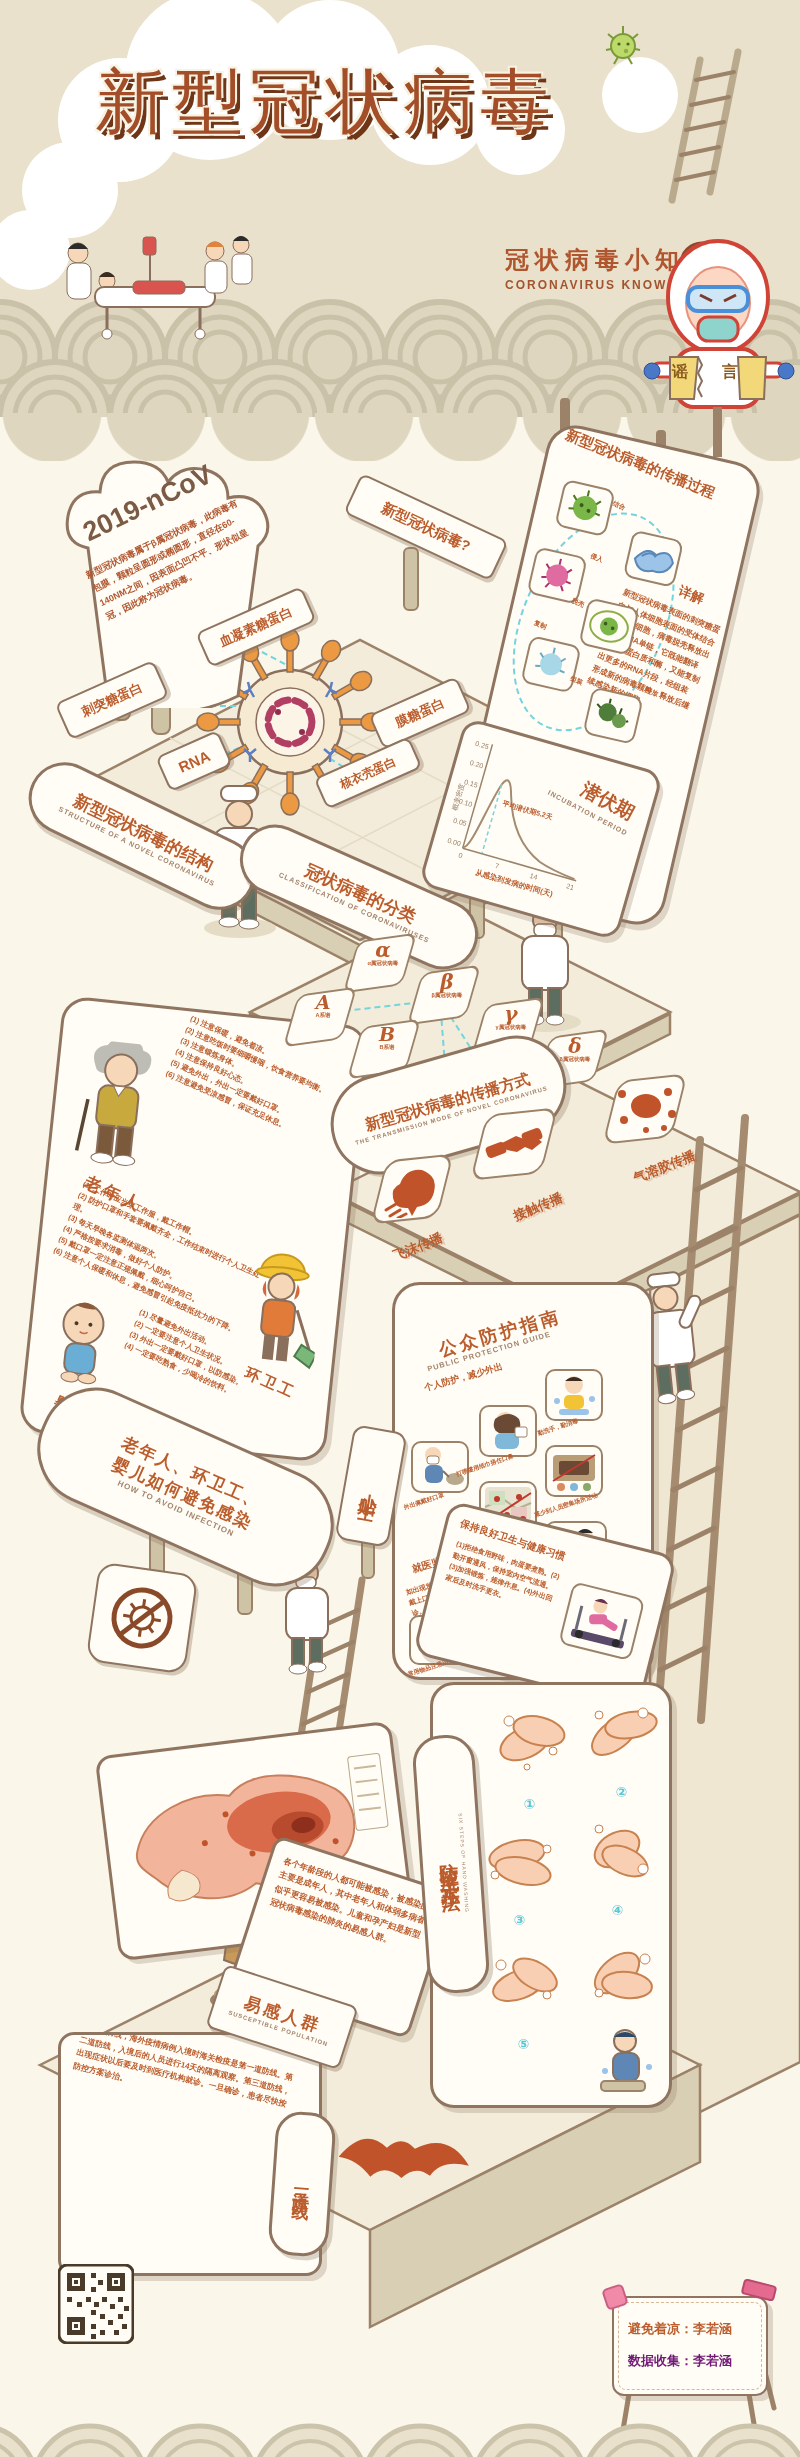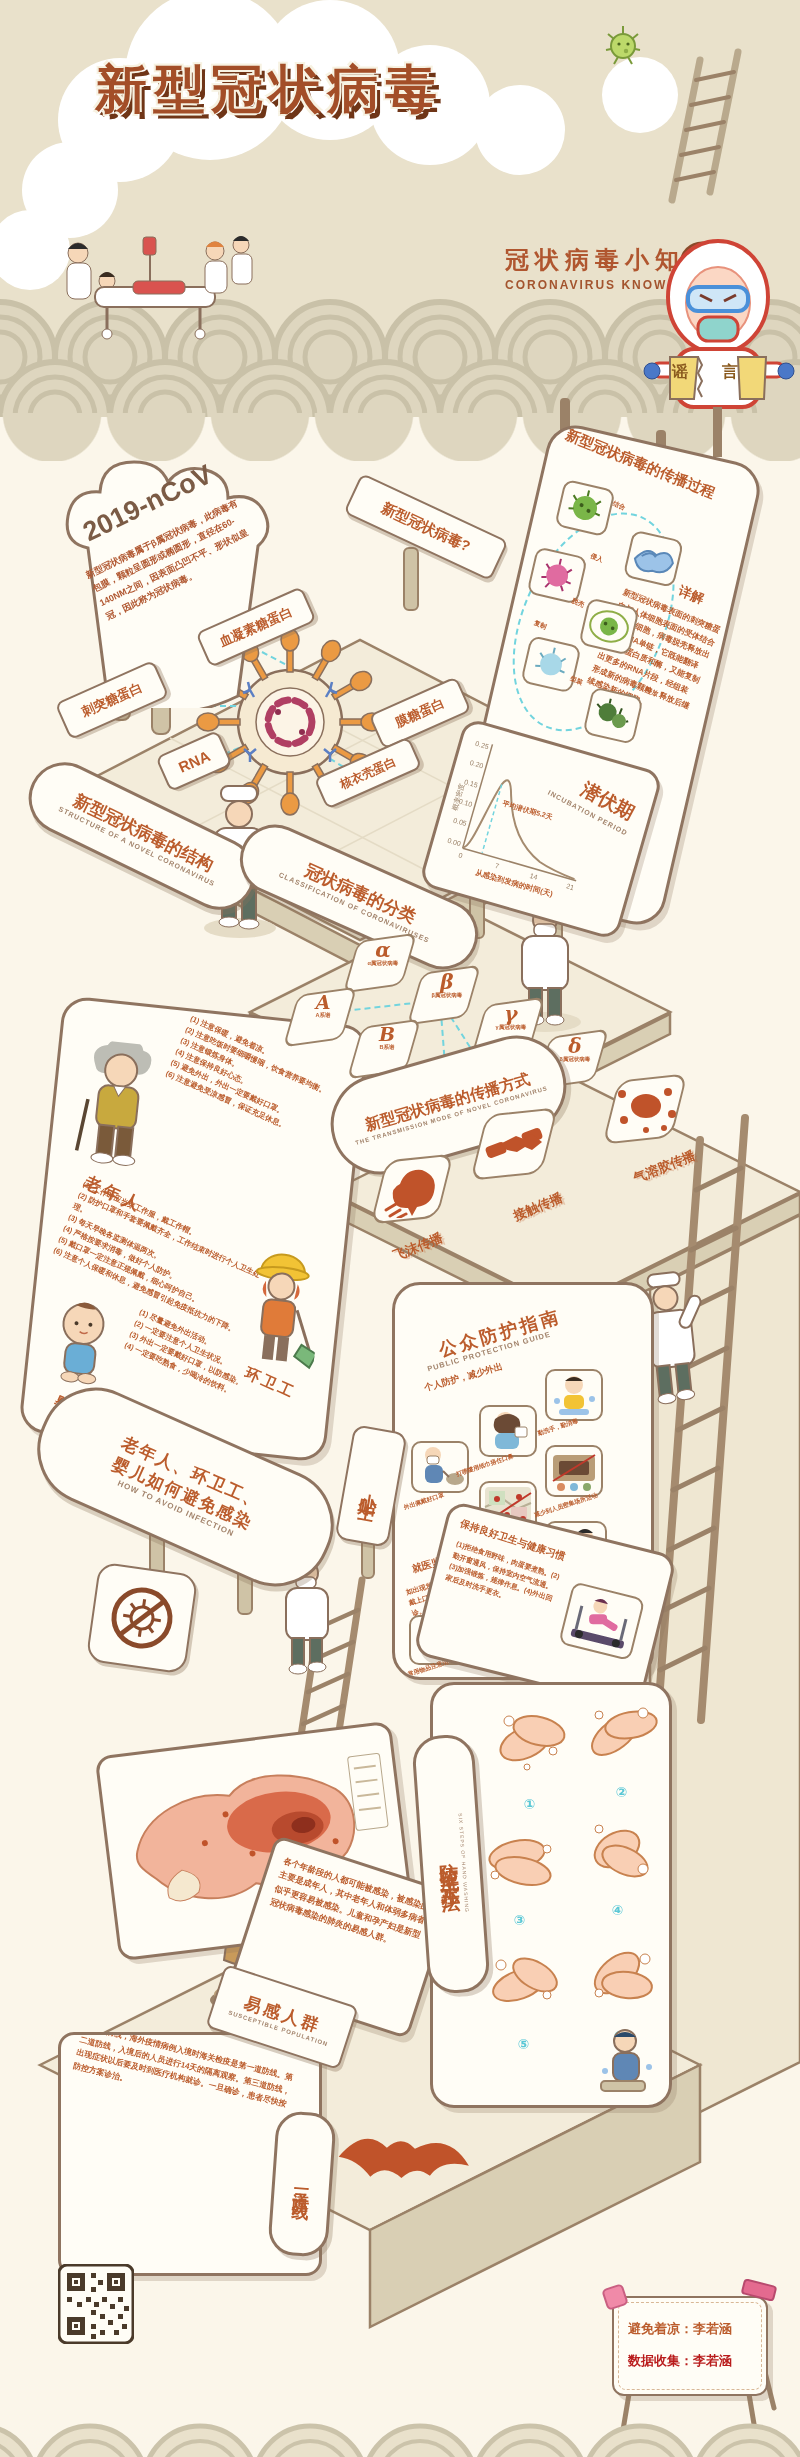--- a/index.html
+++ b/index.html
@@ -13,21 +13,21 @@
     color:#bb5c2c;display:flex;flex-direction:column;align-items:center;justify-content:center;
     box-shadow:4px 4px 0 rgba(140,115,90,.3);text-align:center;z-index:3;}
   .panel{position:absolute;background:#fffdf6;border:3px solid #8f7460;border-radius:22px;
     box-shadow:5px 5px 0 rgba(140,115,90,.25);z-index:2;overflow:hidden;}
   .en-sub{font-size:7px;letter-spacing:1px;color:#a3846c;font-weight:bold;}
   .tiny{font-size:7.5px;line-height:1.55;}
   .vtext{writing-mode:vertical-rl;letter-spacing:5px;}
   .tile{position:absolute;background:#fffdf6;border:2px solid #9b8268;border-radius:10px;z-index:3;}
   .cap{position:absolute;font-size:6.5px;font-weight:bold;color:#bb5c2c;z-index:4;white-space:nowrap;}
   .shadowed{text-shadow:2px 2px 0 rgba(187,92,44,.25);}
-  #title-cn{font-weight:bold;font-size:52px;letter-spacing:6px;color:#a34e28;white-space:nowrap;
+  #title-cn{font-weight:normal;font-size:71px;letter-spacing:6px;color:#a34e28;white-space:nowrap;
     text-shadow:-2px -2px 0 #f7f2e2,2px -2px 0 #f7f2e2,-2px 2px 0 #f7f2e2,5px 5px 0 #6f3517;}
   #title-en{font-weight:bold;font-size:37px;letter-spacing:9px;color:#efe8d6;white-space:nowrap;
     -webkit-text-stroke:1.5px #a34e28;text-shadow:3px 3px 0 #a34e28;}
   .scallop{position:absolute;left:0;width:800px;height:48px;z-index:1;
     background-image:radial-gradient(circle 50px at 50% 0,#ded6bf 97%,rgba(0,0,0,0) 100%);
     background-size:104px 50px;background-repeat:repeat-x;}
 </style>
 </head>
 <body>
 
@@ -994,21 +994,21 @@
         <rect x="42" y="66" width="5" height="5"></rect>
         <rect x="56" y="66" width="5" height="5"></rect>
       <rect x="64" y="60" width="5" height="5"></rect>
         <rect x="33" y="70" width="5" height="5"></rect>
     </g>
   </svg>
 
   <div class="panel" style="left:612px;top:2296px;width:152px;height:96px;border-radius:12px;border-width:2px;">
     <div style="position:absolute;inset:4px;border:1.5px dashed #d9b896;border-radius:8px;"></div>
     <div style="position:absolute;left:14px;top:22px;font-size:13px;font-weight:bold;color:#bb5c2c;">避免着凉：李若涵</div>
-    <div style="position:absolute;left:14px;top:54px;font-size:13px;font-weight:bold;color:#b91c1c;">数据收集：李若涵</div>
+    <div style="position:absolute;left:14px;top:54px;font-size:13px;font-weight:bold;color:#701a75;">数据收集：李若涵</div>
   </div>
   <div class="abs" style="left:604px;top:2286px;width:18px;height:18px;background:#f08aa8;border:2px solid #c95f82;border-radius:5px;transform:rotate(-18deg);z-index:4;"></div>
   <div class="abs" style="left:742px;top:2282px;width:30px;height:12px;background:#e46a8f;border:2px solid #b84a6e;border-radius:4px;transform:rotate(14deg);z-index:4;"></div>
 
   <svg class="abs" style="left:0;top:2390px;z-index:1;" width="800" height="67">
     <g stroke="#cbc3aa" stroke-width="5" fill="#e9e1cb">
       <circle cx="-20" cy="92" r="56"></circle>
         <circle cx="90" cy="92" r="56"></circle>
         <circle cx="200" cy="92" r="56"></circle>
       <circle cx="310" cy="92" r="56"></circle>

